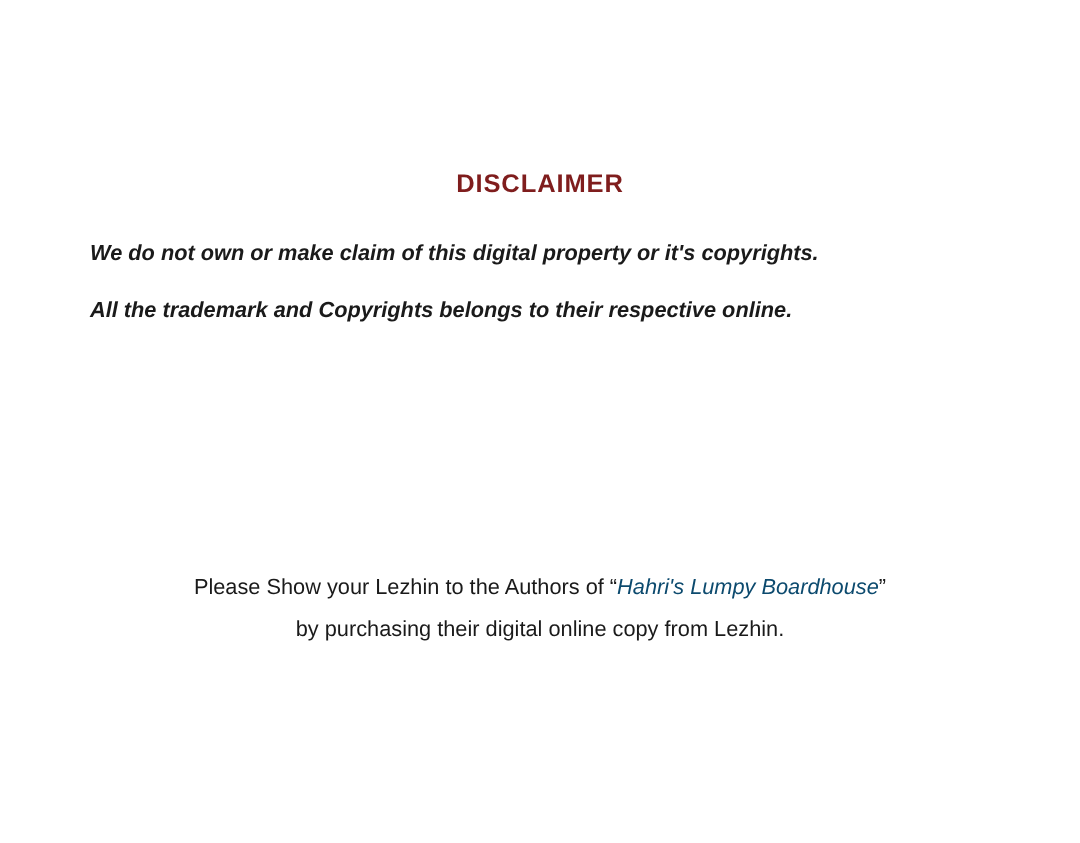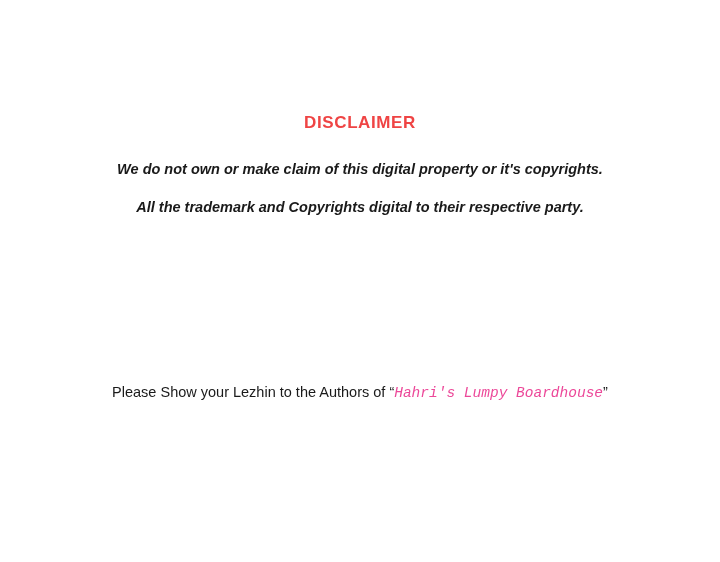--- a/index.html
+++ b/index.html
@@ -21,29 +21,29 @@
     box-sizing: border-box;
   }
   .title {
     position: absolute;
     top: 113px;
     left: 0;
     width: 720px;
     text-align: center;
     font-size: 17px;
     font-weight: bold;
-    color: #ef4444;
+    color: #7f1d1d;
     letter-spacing: 0.6px;
   }
   .block-disclaimer {
     position: absolute;
     top: 154px;
     left: 60px;
     width: 600px;
-    text-align: center;
+    text-align: left;
   }
   .block-disclaimer p {
     margin: 0;
     font-style: italic;
     font-weight: bold;
     font-size: 14.5px;
     line-height: 30px;
     color: #1a1a1a;
   }
   .block-disclaimer p.spaced {
@@ -56,37 +56,37 @@
     width: 600px;
     text-align: center;
   }
   .block-support p {
     margin: 0;
     font-size: 14.5px;
     line-height: 28px;
     color: #1a1a1a;
   }
   .work-title {
-    color: #ec4899;
+    color: #0c4a6e;
     font-style: italic;
-    font-family: Liberation Mono, monospace;
   }
   .quote {
     color: #1a1a1a;
   }
 </style>
 </head>
 <body>
 
 <div class="page">
 
   <div class="title">DISCLAIMER</div>
 
   <div class="block-disclaimer">
     <p>We do not own or make claim of this digital property or it's copyrights.</p>
-    <p class="spaced">All the trademark and Copyrights digital to their respective party.</p>
+    <p class="spaced">All the trademark and Copyrights belongs to their respective online.</p>
   </div>
 
   <div class="block-support">
     <p><span>Please Show your Lezhin to the Authors of “</span><span class="work-title">Hahri's Lumpy Boardhouse</span><span class="quote">”</span></p>
+    <p>by purchasing their digital online copy from Lezhin.</p>
   </div>
 
 </div>
 
 </body></html>

